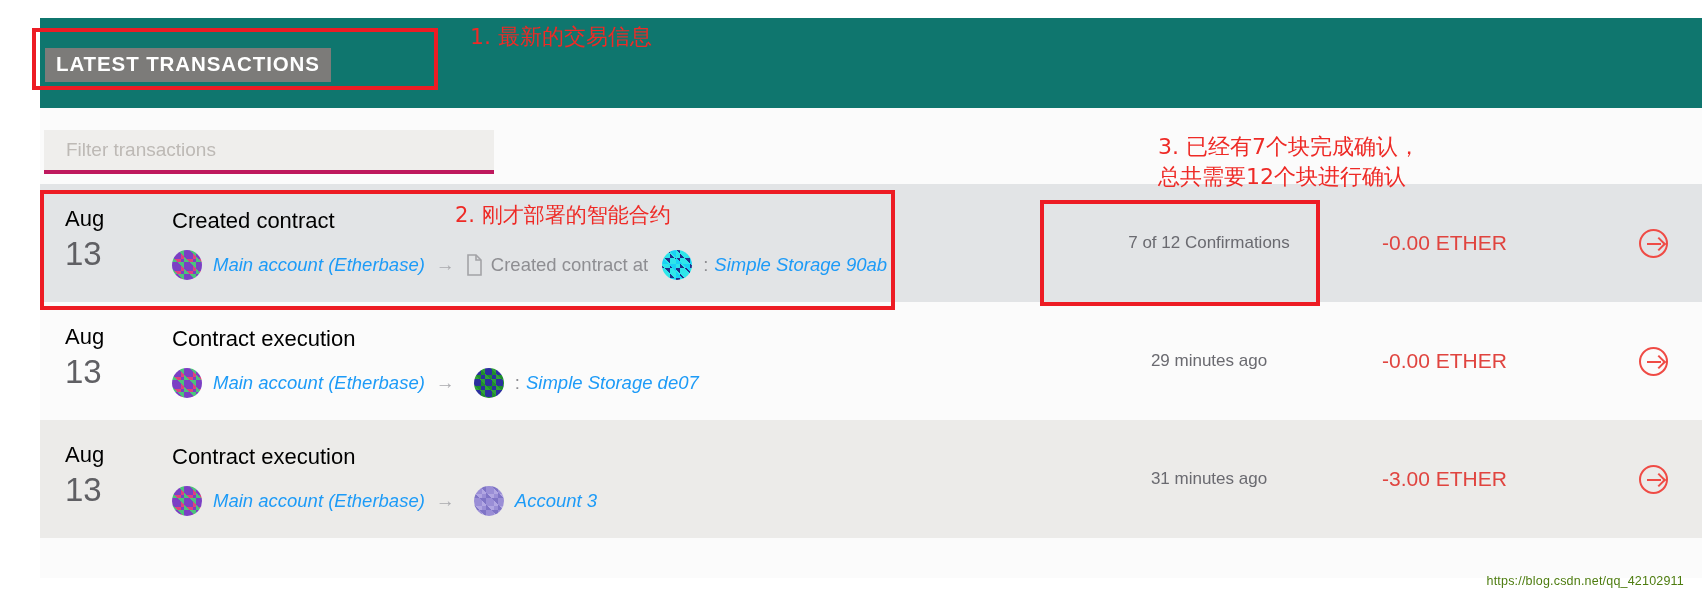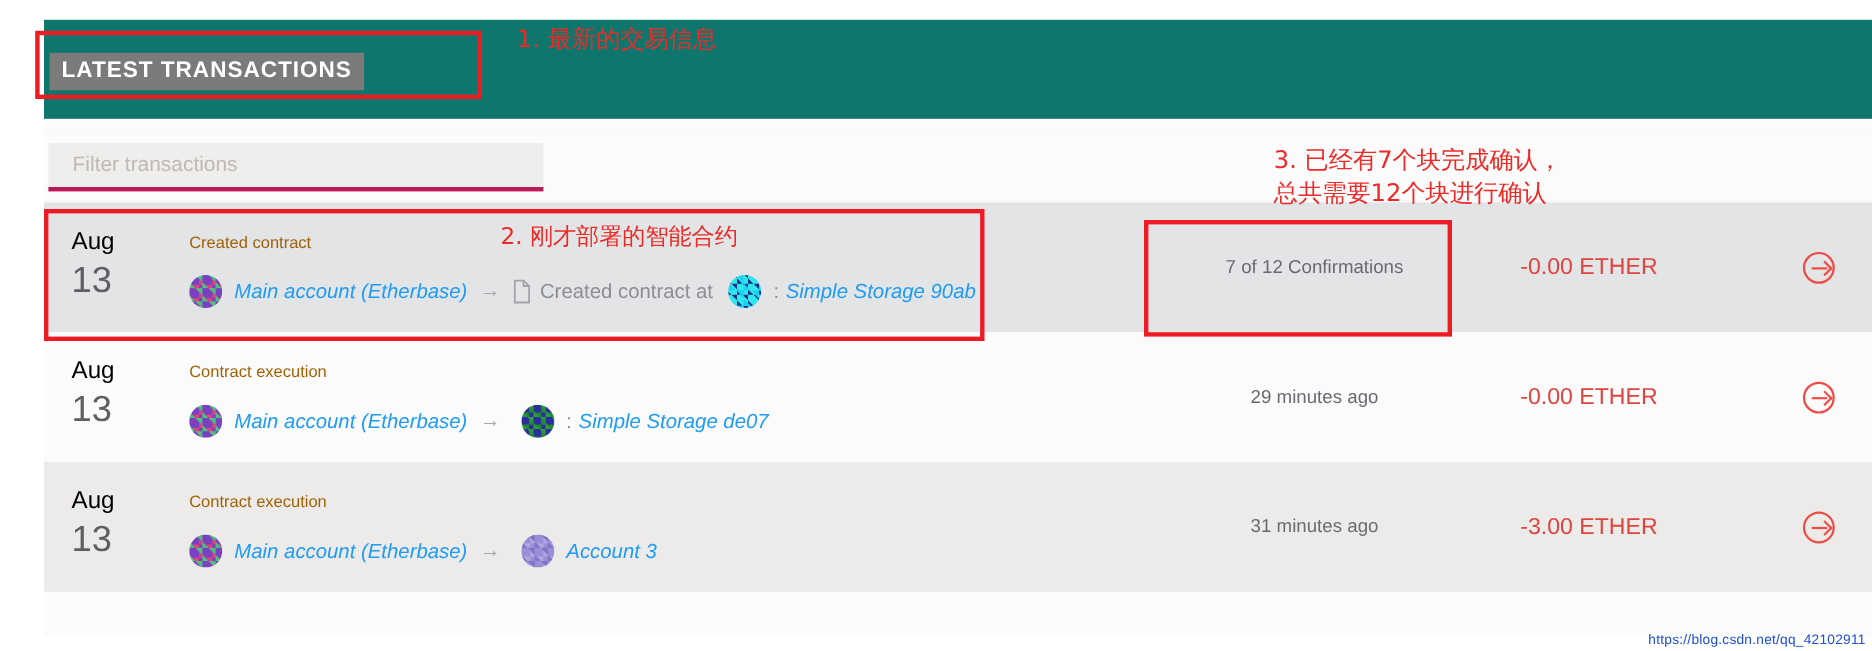--- a/index.html
+++ b/index.html
@@ -100,22 +100,22 @@
     color: #5f5f63;
     font-weight: normal;
   }
 
   .cell-main {
     flex: 1;
     padding-top: 22px;
     min-width: 0;
   }
   .tx-type {
-    font-size: 15px;
-    color: #a16207;
+    font-size: 22px;
+    color: #000000;
     line-height: 30px;
     margin-bottom: 14px;
     white-space: nowrap;
   }
   .tx-path {
     display: flex;
     align-items: center;
     font-size: 18px;
     white-space: nowrap;
   }
@@ -198,21 +198,20 @@
     color: #6a6a70;
   }
   .cell-amount {
     width: 230px;
     display: flex;
     align-items: center;
     justify-content: flex-start;
     padding-left: 8px;
     font-size: 21px;
     color: #e0443f;
-    margin-left: 14px;
   }
   .cell-action {
     width: 98px;
     display: flex;
     align-items: center;
     justify-content: center;
   }
   .circle-arrow {
     width: 29px; height: 29px;
     border: 2px solid #ef4b45;
@@ -254,23 +253,23 @@
     font-size: 22px;
     line-height: 30px;
     white-space: pre-line;
   }
   #annot-1 { left: 470px; top: 22px; }
   #annot-2 { left: 455px; top: 200px; font-size: 21px; }
   #annot-3 { left: 1158px; top: 112px; margin-top: 20px; }
 
   .watermark {
     position: absolute;
-    right: 6px; bottom: 4px;
+    right: 18px; bottom: 4px;
     font-size: 12.5px;
-    color: #1d4ed8;
+    color: #4d7c0f;
     font-family: "Liberation Sans", sans-serif;
     letter-spacing: 0.2px;
     margin-top: 36px;
   }
 </style>
 </head>
 <body>
 
 <div class="app">
 

